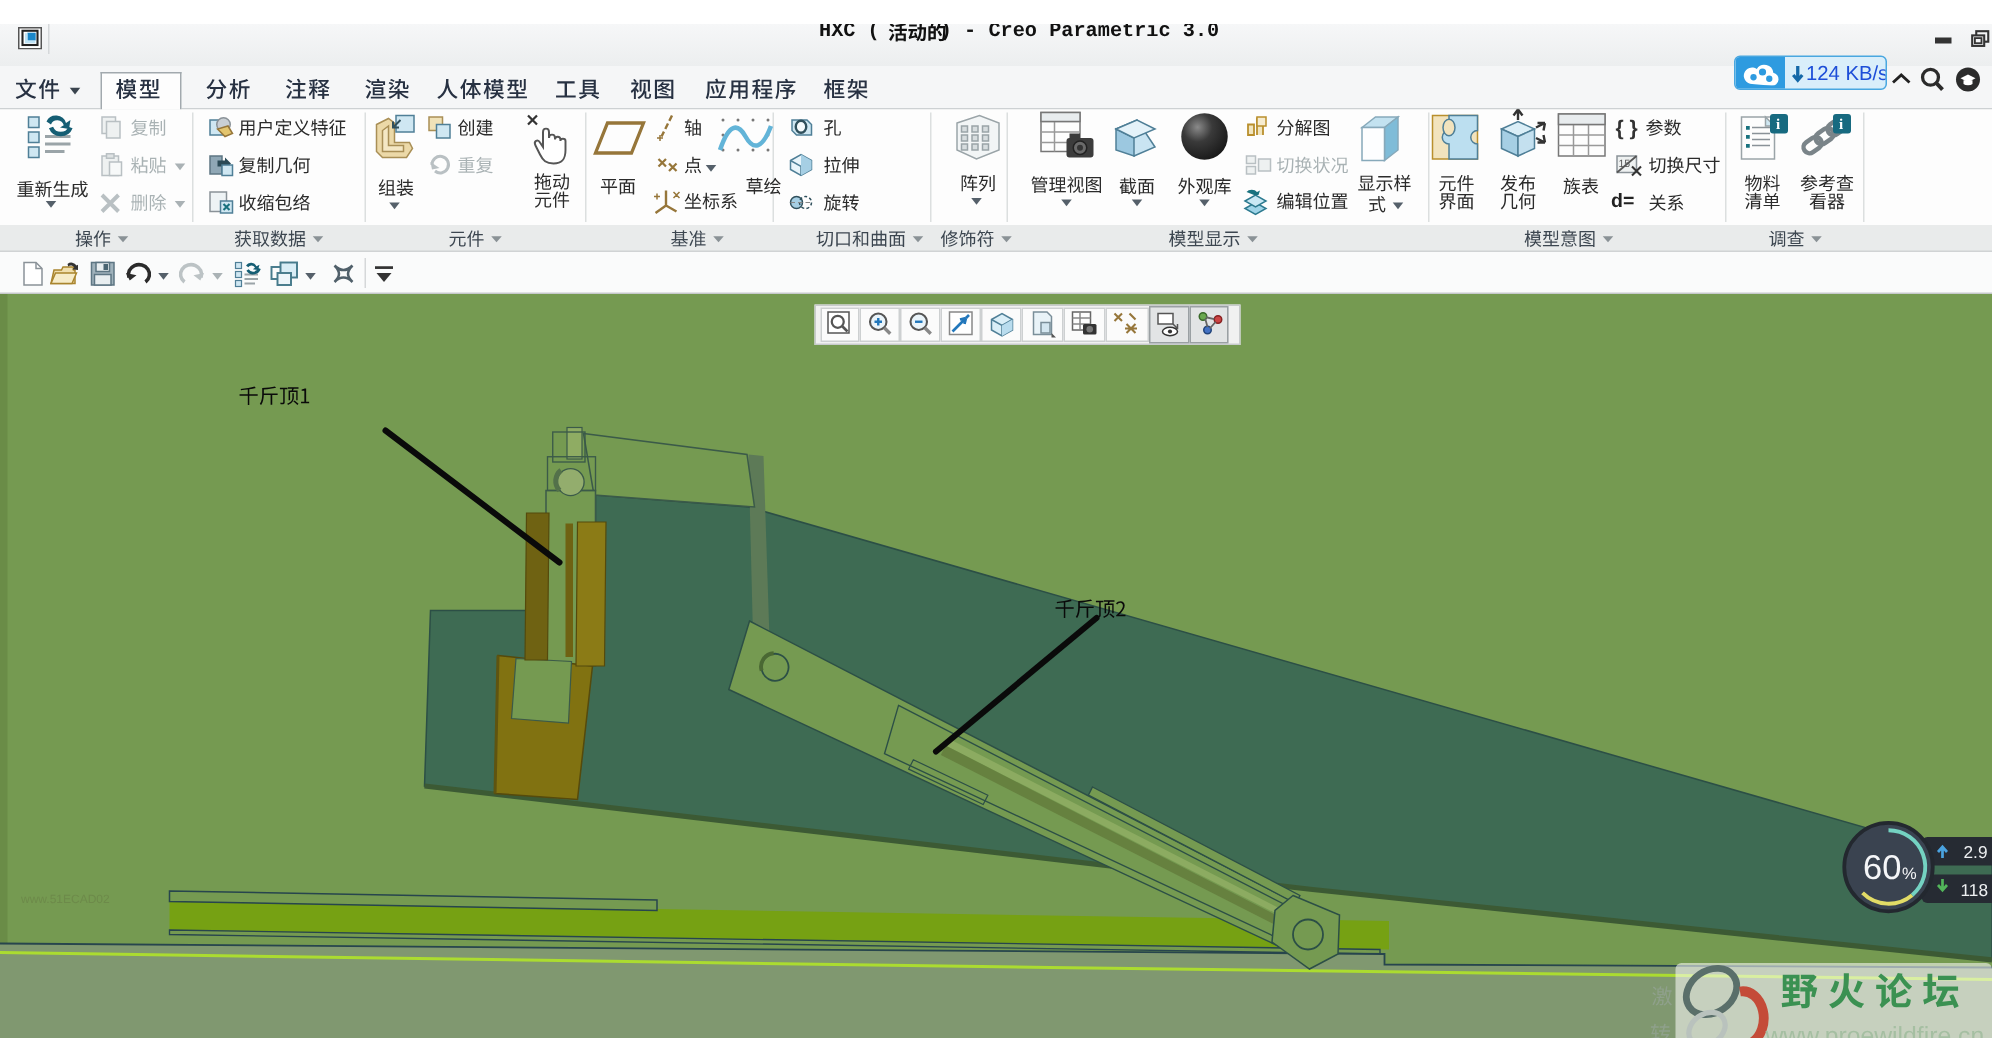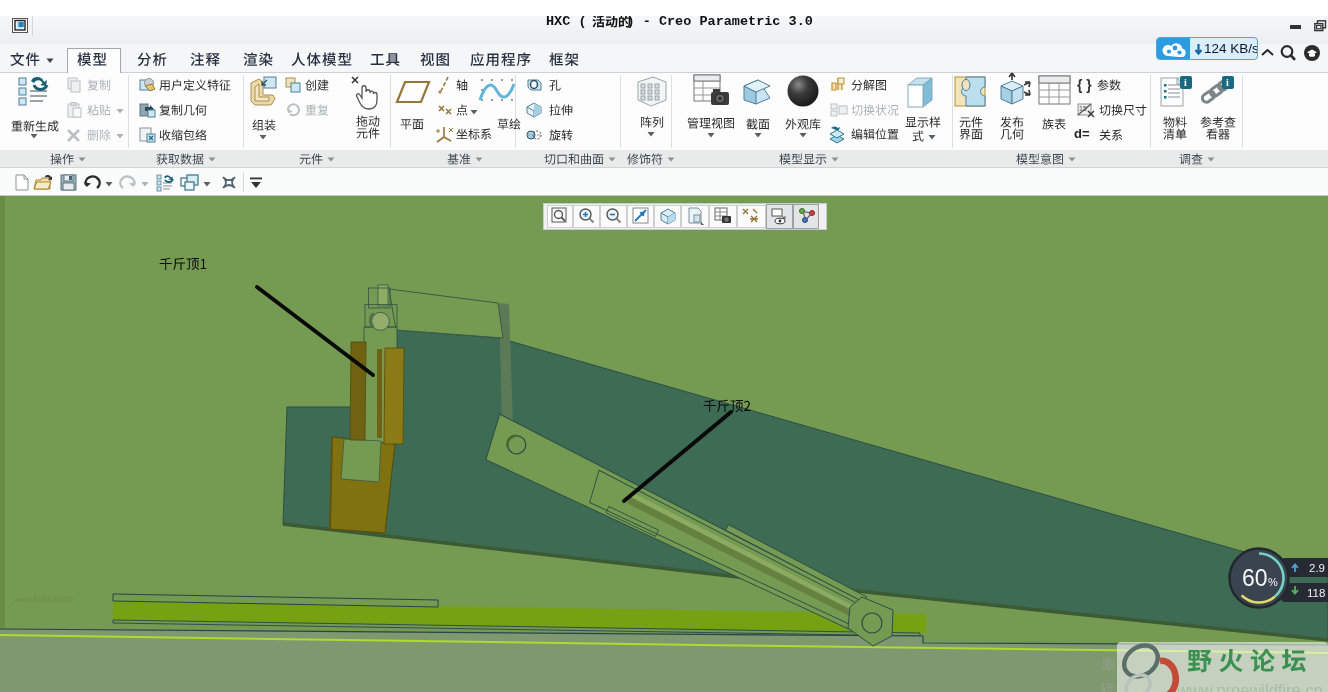--- a/index.html
+++ b/index.html
@@ -28,21 +28,21 @@
 <div class="abs" style="left:0;top:0;width:33px;height:23px;background:#2e9be0"></div>
 <svg class="abs" style="left:4px;top:4px" width="26" height="15" viewBox="0 0 26 15">
 <path d="M7 14 a5.5 5.5 0 1 1 3.2-10 a6 6 0 0 1 11 2.5 a4.4 4.4 0 0 1-1 8.7 Z" fill="#fff"></path>
 <circle cx="8" cy="9.5" r="2.1" fill="#2e9be0"></circle>
         <circle cx="14" cy="6" r="2.4" fill="#2e9be0"></circle>
         <circle cx="18.5" cy="10.5" r="2.1" fill="#2e9be0"></circle>
 </svg>
 <svg class="abs" style="left:36px;top:5px" width="11" height="14" viewBox="0 0 11 14">
         <path d="M5.5 1 V10 M2.5 7 L5.5 10.5 L8.5 7" fill="none" stroke="#1468a8" stroke-width="2.2"></path>
       </svg>
-<div class="abs" style="left:47px;top:3px;font-size:13.5px;color:#0f172a;white-space:nowrap">124 KB/s</div>
+<div class="abs" style="left:47px;top:3px;font-size:13.5px;color:#1d4ed8;white-space:nowrap">124 KB/s</div>
 </div>
 <svg class="abs" style="left:1260px;top:31px;z-index:10" width="15" height="10" viewBox="0 0 15 10">
       <path d="M2 8 L7.5 3 L13 8" fill="none" stroke="#222" stroke-width="1.9"></path>
     </svg>
 <svg class="abs" style="left:1279px;top:28px;z-index:10" width="18" height="18" viewBox="0 0 18 18">
       <circle cx="8" cy="7.5" r="5.3" fill="none" stroke="#2b2b2b" stroke-width="2.2"></circle>
       <path d="M12 11.5 L16 15.8" stroke="#2b2b2b" stroke-width="2.6"></path>
     </svg>
 <svg class="abs" style="left:1303px;top:28px;z-index:10" width="18" height="18" viewBox="0 0 18 18">
       <circle cx="9" cy="9" r="8" fill="#2b2b2b"></circle>

